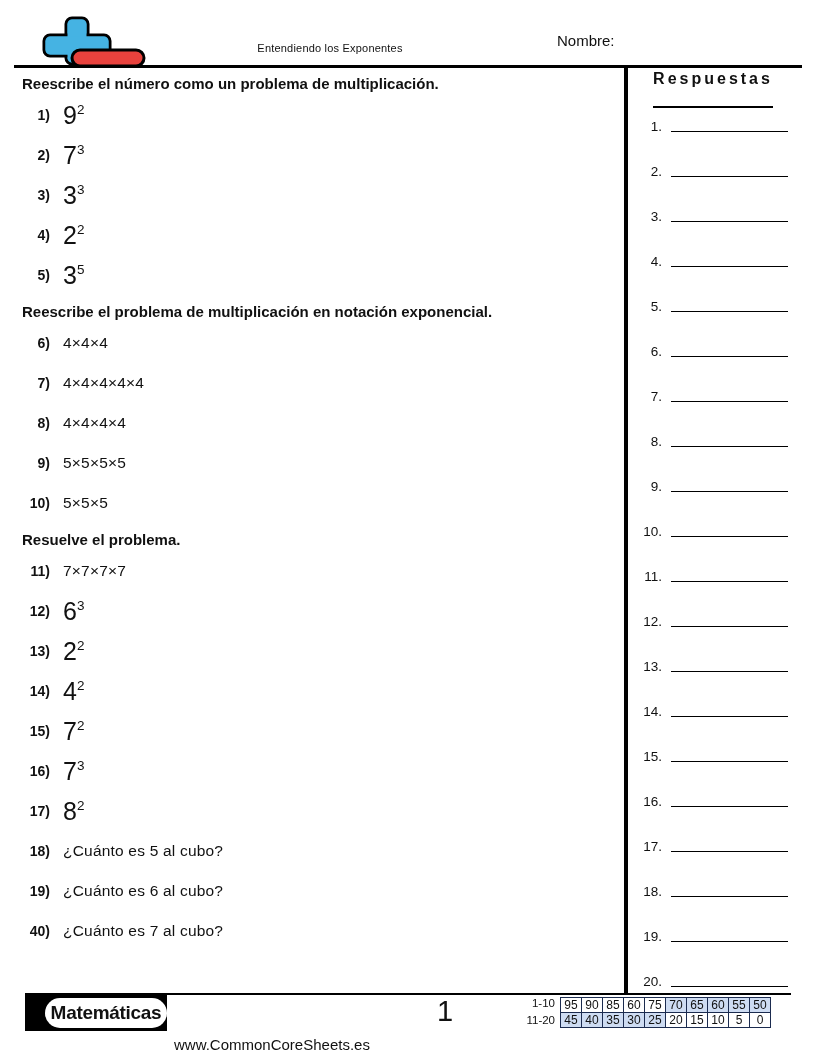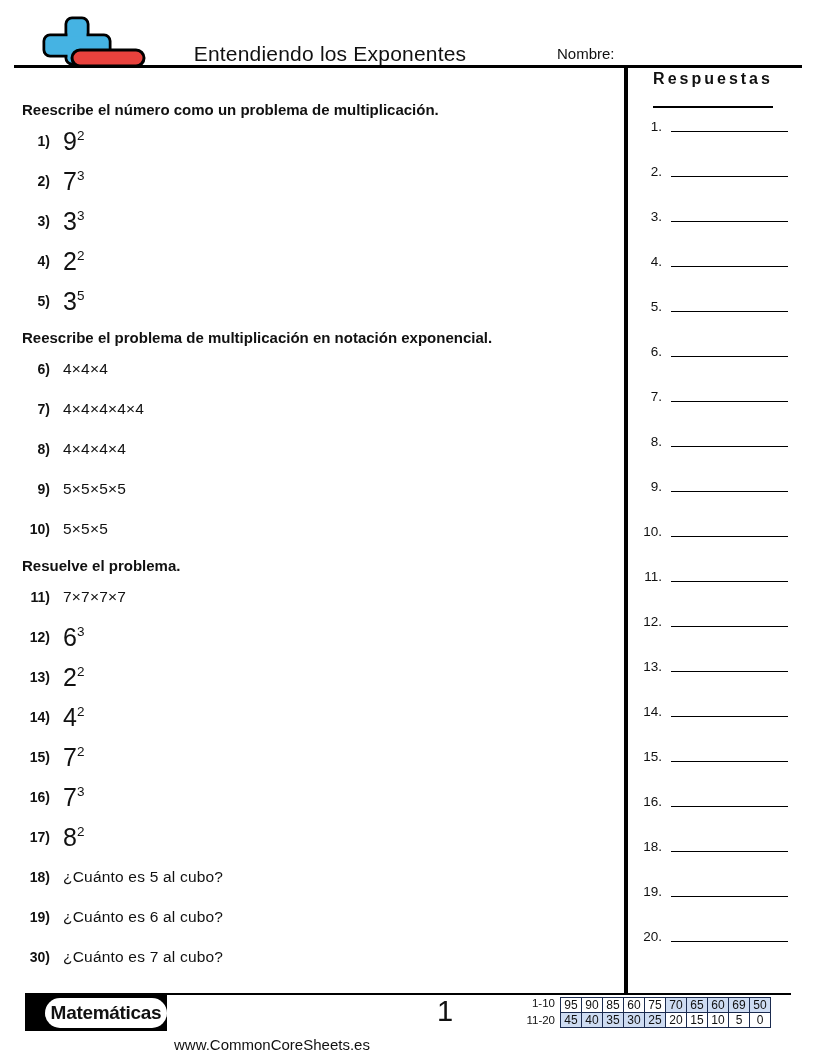--- a/index.html
+++ b/index.html
@@ -10,29 +10,29 @@
     --ink:#111111;
   }
   *{box-sizing:border-box;margin:0;padding:0;}
   html,body{background:#ffffff;}
   body{font-family:"Liberation Sans", sans-serif;color:var(--ink);}
   .page{position:relative;width:816px;height:1056px;background:#ffffff;overflow:hidden;margin:0 auto;}
 
   
   .logo{position:absolute;left:38px;top:10px;}
   .page-title{position:absolute;left:150px;top:42px;width:360px;text-align:center;
-    font-size:21px;font-weight:normal;letter-spacing:.2px;}
-  .name-label{position:absolute;left:557px;top:45px;font-size:15px;}
+    font-size:11px;font-weight:normal;letter-spacing:.2px;}
+  .name-label{position:absolute;left:557px;top:32px;font-size:15px;}
   .header-rule{position:absolute;left:14px;top:65px;width:788px;height:3px;background:#000;}
 
   
   .vsep{position:absolute;left:624px;top:68px;height:925px;width:4px;
     border-left:2px solid #000;border-right:2px solid #000;}
 
-  .main{position:absolute;left:14px;top:77px;width:600px;}
+  .main{position:absolute;left:14px;top:51px;width:600px;}
   .instruction{font-weight:bold;font-size:15px;height:20px;margin:8px 0 0 8px;}
   .section.first .instruction{margin-top:24px;}
   .prob{height:40px;display:flex;align-items:center;}
   .pnum{flex:none;width:36px;text-align:right;font-weight:bold;font-size:14px;margin-right:13px;}
   .ptext{font-size:15.5px;letter-spacing:.2px;}
   .pexp{font-size:25px;line-height:28px;}
   .pexp sup{font-size:13.5px;line-height:0;position:relative;top:-1px;}
 
   
   .answers{position:absolute;left:634px;top:70px;width:158px;}
@@ -155,21 +155,21 @@
         </div>
         <div class="prob">
           <span class="pnum">18)</span>
           <span class="ptext">¿Cuánto es 5 al cubo?</span>
         </div>
         <div class="prob">
           <span class="pnum">19)</span>
           <span class="ptext">¿Cuánto es 6 al cubo?</span>
         </div>
         <div class="prob">
-          <span class="pnum">30)</span>
+          <span class="pnum">40)</span>
           <span class="ptext">¿Cuánto es 7 al cubo?</span>
         </div>
       </div>
     </div>
 
   <div class="vsep"></div>
 
   <div class="answers">
     <div class="resp-title">
       <span>Respuestas</span>
@@ -230,20 +230,24 @@
         <div class="arow">
           <span class="anum">14.</span>
           <div class="aline"></div>
         </div>
         <div class="arow">
           <span class="anum">15.</span>
           <div class="aline"></div>
         </div>
         <div class="arow">
           <span class="anum">16.</span>
+          <div class="aline"></div>
+        </div>
+        <div class="arow">
+          <span class="anum">17.</span>
           <div class="aline"></div>
         </div>
         <div class="arow">
           <span class="anum">18.</span>
           <div class="aline"></div>
         </div>
         <div class="arow">
           <span class="anum">19.</span>
           <div class="aline"></div>
         </div>
@@ -269,21 +273,21 @@
         <tbody id="score-body">
           <tr>
             <td>95</td>
             <td>90</td>
             <td>85</td>
             <td>60</td>
             <td>75</td>
             <td class="shaded">70</td>
             <td class="shaded">65</td>
             <td class="shaded">60</td>
-            <td class="shaded">69</td>
+            <td class="shaded">55</td>
             <td class="shaded">50</td>
           </tr>
           <tr>
             <td class="shaded">45</td>
             <td class="shaded">40</td>
             <td class="shaded">35</td>
             <td class="shaded">30</td>
             <td class="shaded">25</td>
             <td>20</td>
             <td>15</td>

